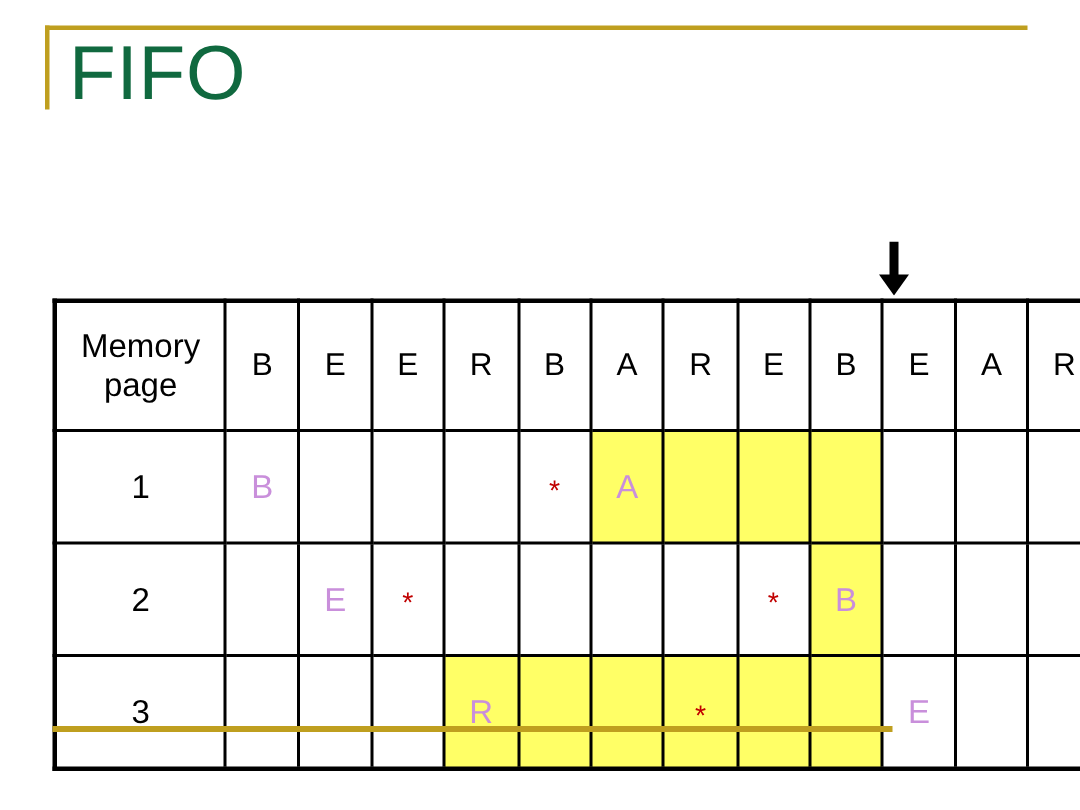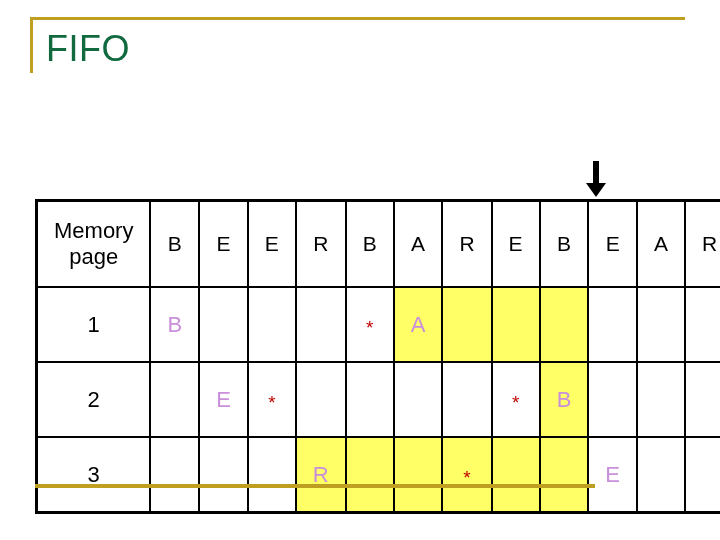--- a/index.html
+++ b/index.html
@@ -40,21 +40,21 @@
     width: 560px;
     height: 4px;
     background: #BF9F1F;
   }
 
   
   #slide-title {
     position: absolute;
     left: 46px;
     top: 25px;
-    font-size: 36px;
+    font-size: 51px;
     line-height: 48px;
     color: #10693F;
     letter-spacing: 0.5px;
     white-space: nowrap;
   }
 
   
   #pointer-arrow {
     position: absolute;
     left: 586px;

